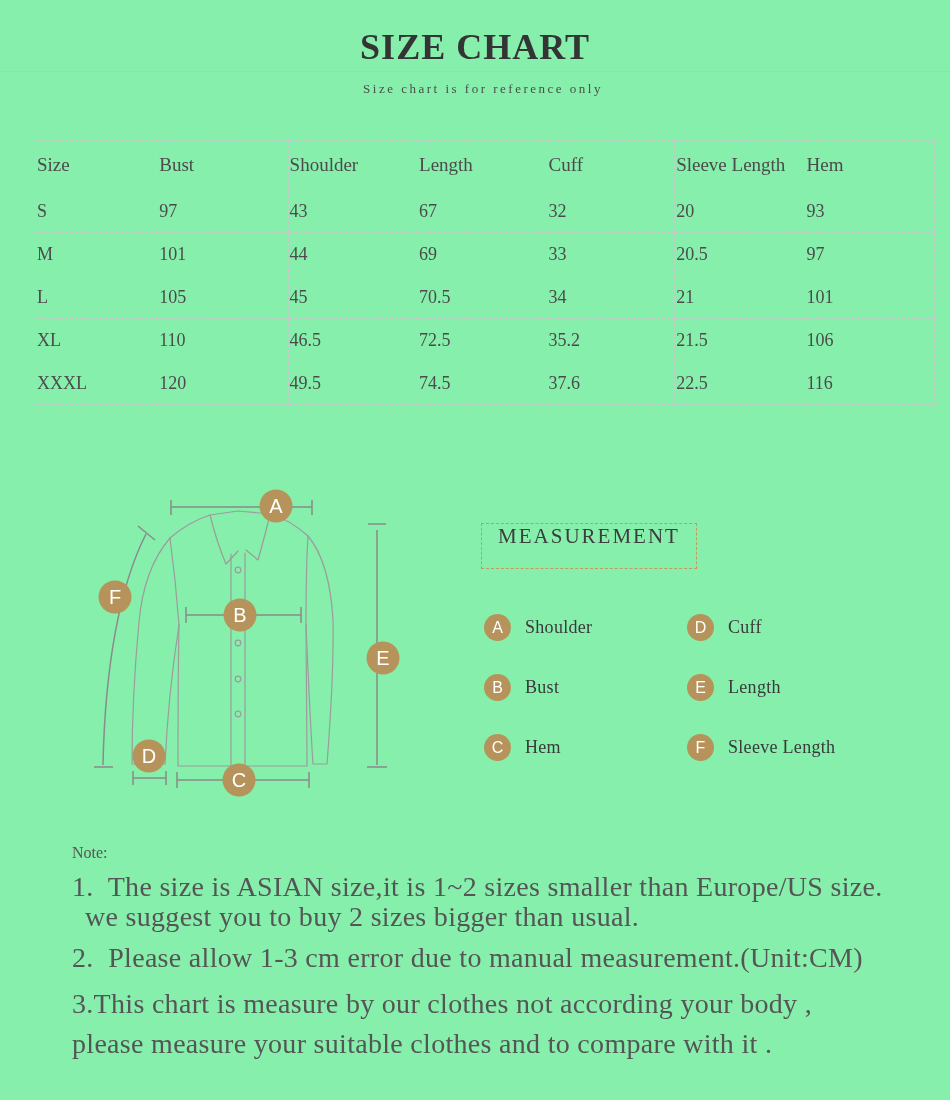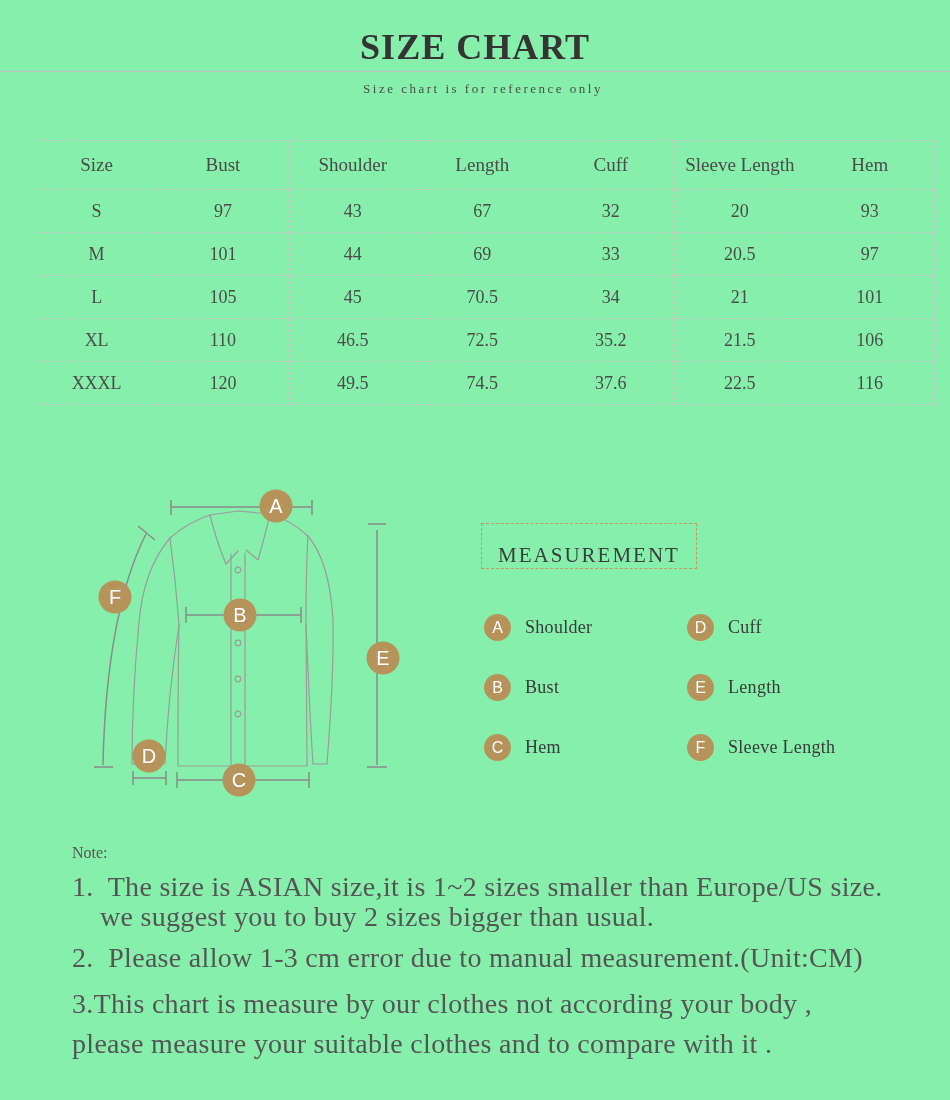--- a/index.html
+++ b/index.html
@@ -16,52 +16,52 @@
   .page-subtitle{
     position:absolute;top:81px;left:0;width:100%;text-align:center;
     font-size:13px;color:#4c4c4c;letter-spacing:2.5px;padding-left:8px;
   }
   
   table.size-table{
     position:absolute;top:140px;left:35px;width:900px;
     border-collapse:collapse;table-layout:fixed;
   }
   table.size-table th, table.size-table td{
-    border:1px dashed #c9c9c9;text-align:center;vertical-align:middle;
+    border:1px dashed #c9c9c9;text-align:left;vertical-align:middle;
     font-weight:normal;color:#4b4b4b;
   }
   table.size-table th{height:46px;font-size:19px;}
   table.size-table td{height:40px;font-size:18px;}
   
   .diagram{position:absolute;left:60px;top:470px;}
   
   .meas-box{
     position:absolute;left:481px;top:523px;width:214px;height:44px;
-    border:1px dashed #c49a5e;display:flex;align-items:flex-end;justify-content:center;
+    border:1px dashed #c49a5e;display:flex;align-items:flex-start;justify-content:center;
     font-size:21px;letter-spacing:2px;color:#3d3d3d;
   }
   .legend{
     position:absolute;left:484px;top:614px;
     display:grid;grid-auto-flow:column;
     grid-template-rows:repeat(3,27px);grid-template-columns:203px auto;
     row-gap:33px;
   }
   .legend-item{display:flex;align-items:center;gap:14px;}
   .badge{
     width:27px;height:27px;border-radius:50%;background:#b6935a;color:#fff;
     display:flex;align-items:center;justify-content:center;flex:0 0 27px;
     font-family:"Liberation Sans","DejaVu Sans",sans-serif;font-size:16px;
   }
   .legend-label{font-size:18px;color:#3a3a3a;letter-spacing:.3px;}
   
   .notes{position:absolute;left:72px;top:838px;width:856px;color:#555;}
   .note-heading{font-size:16px;line-height:30px;margin-bottom:4px;}
   .note-item{margin-bottom:11px;}
   .note-line{font-size:28px;line-height:30px;white-space:pre-wrap;letter-spacing:.3px;}
-  .note-line.cont{margin-left:28px;}
+  .note-line.cont{margin-left:13px;}
   .note-item.loose .note-line{line-height:40px;}
 </style>
 </head>
 <body>
 
 <div class="canvas">
 
   <div class="page-title">SIZE CHART</div>
   <div class="divider"></div>
   <div class="page-subtitle">Size chart is for reference only</div>

